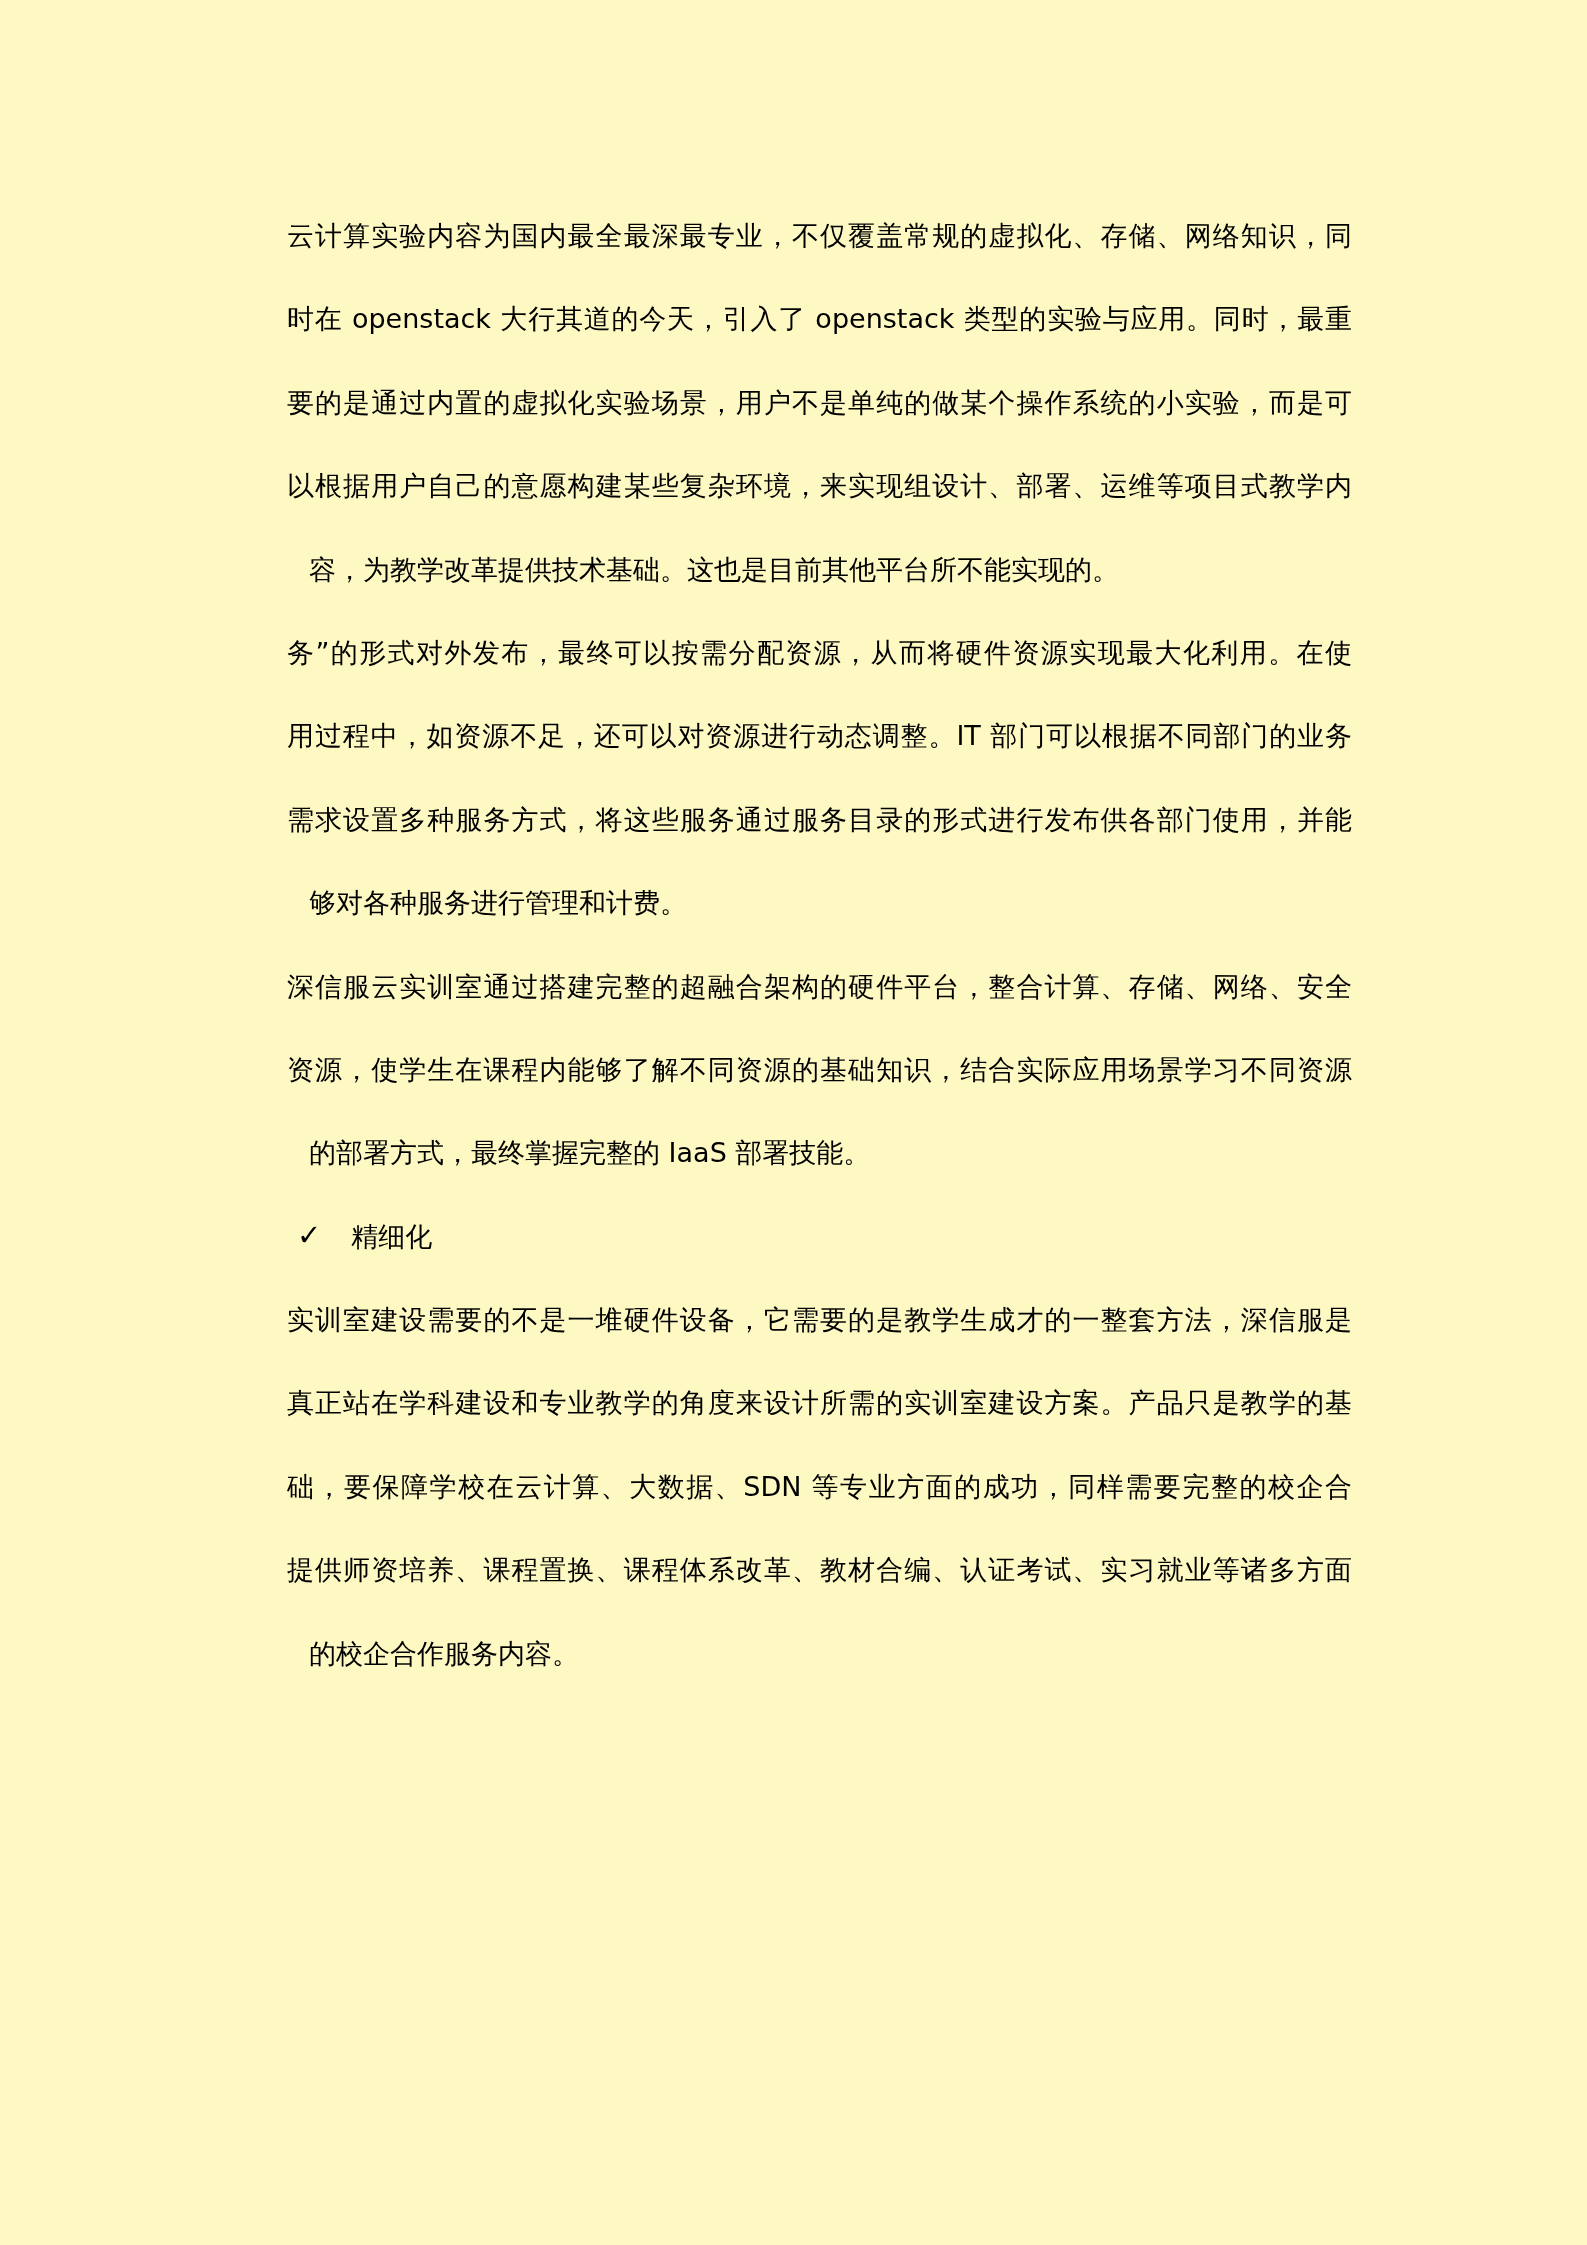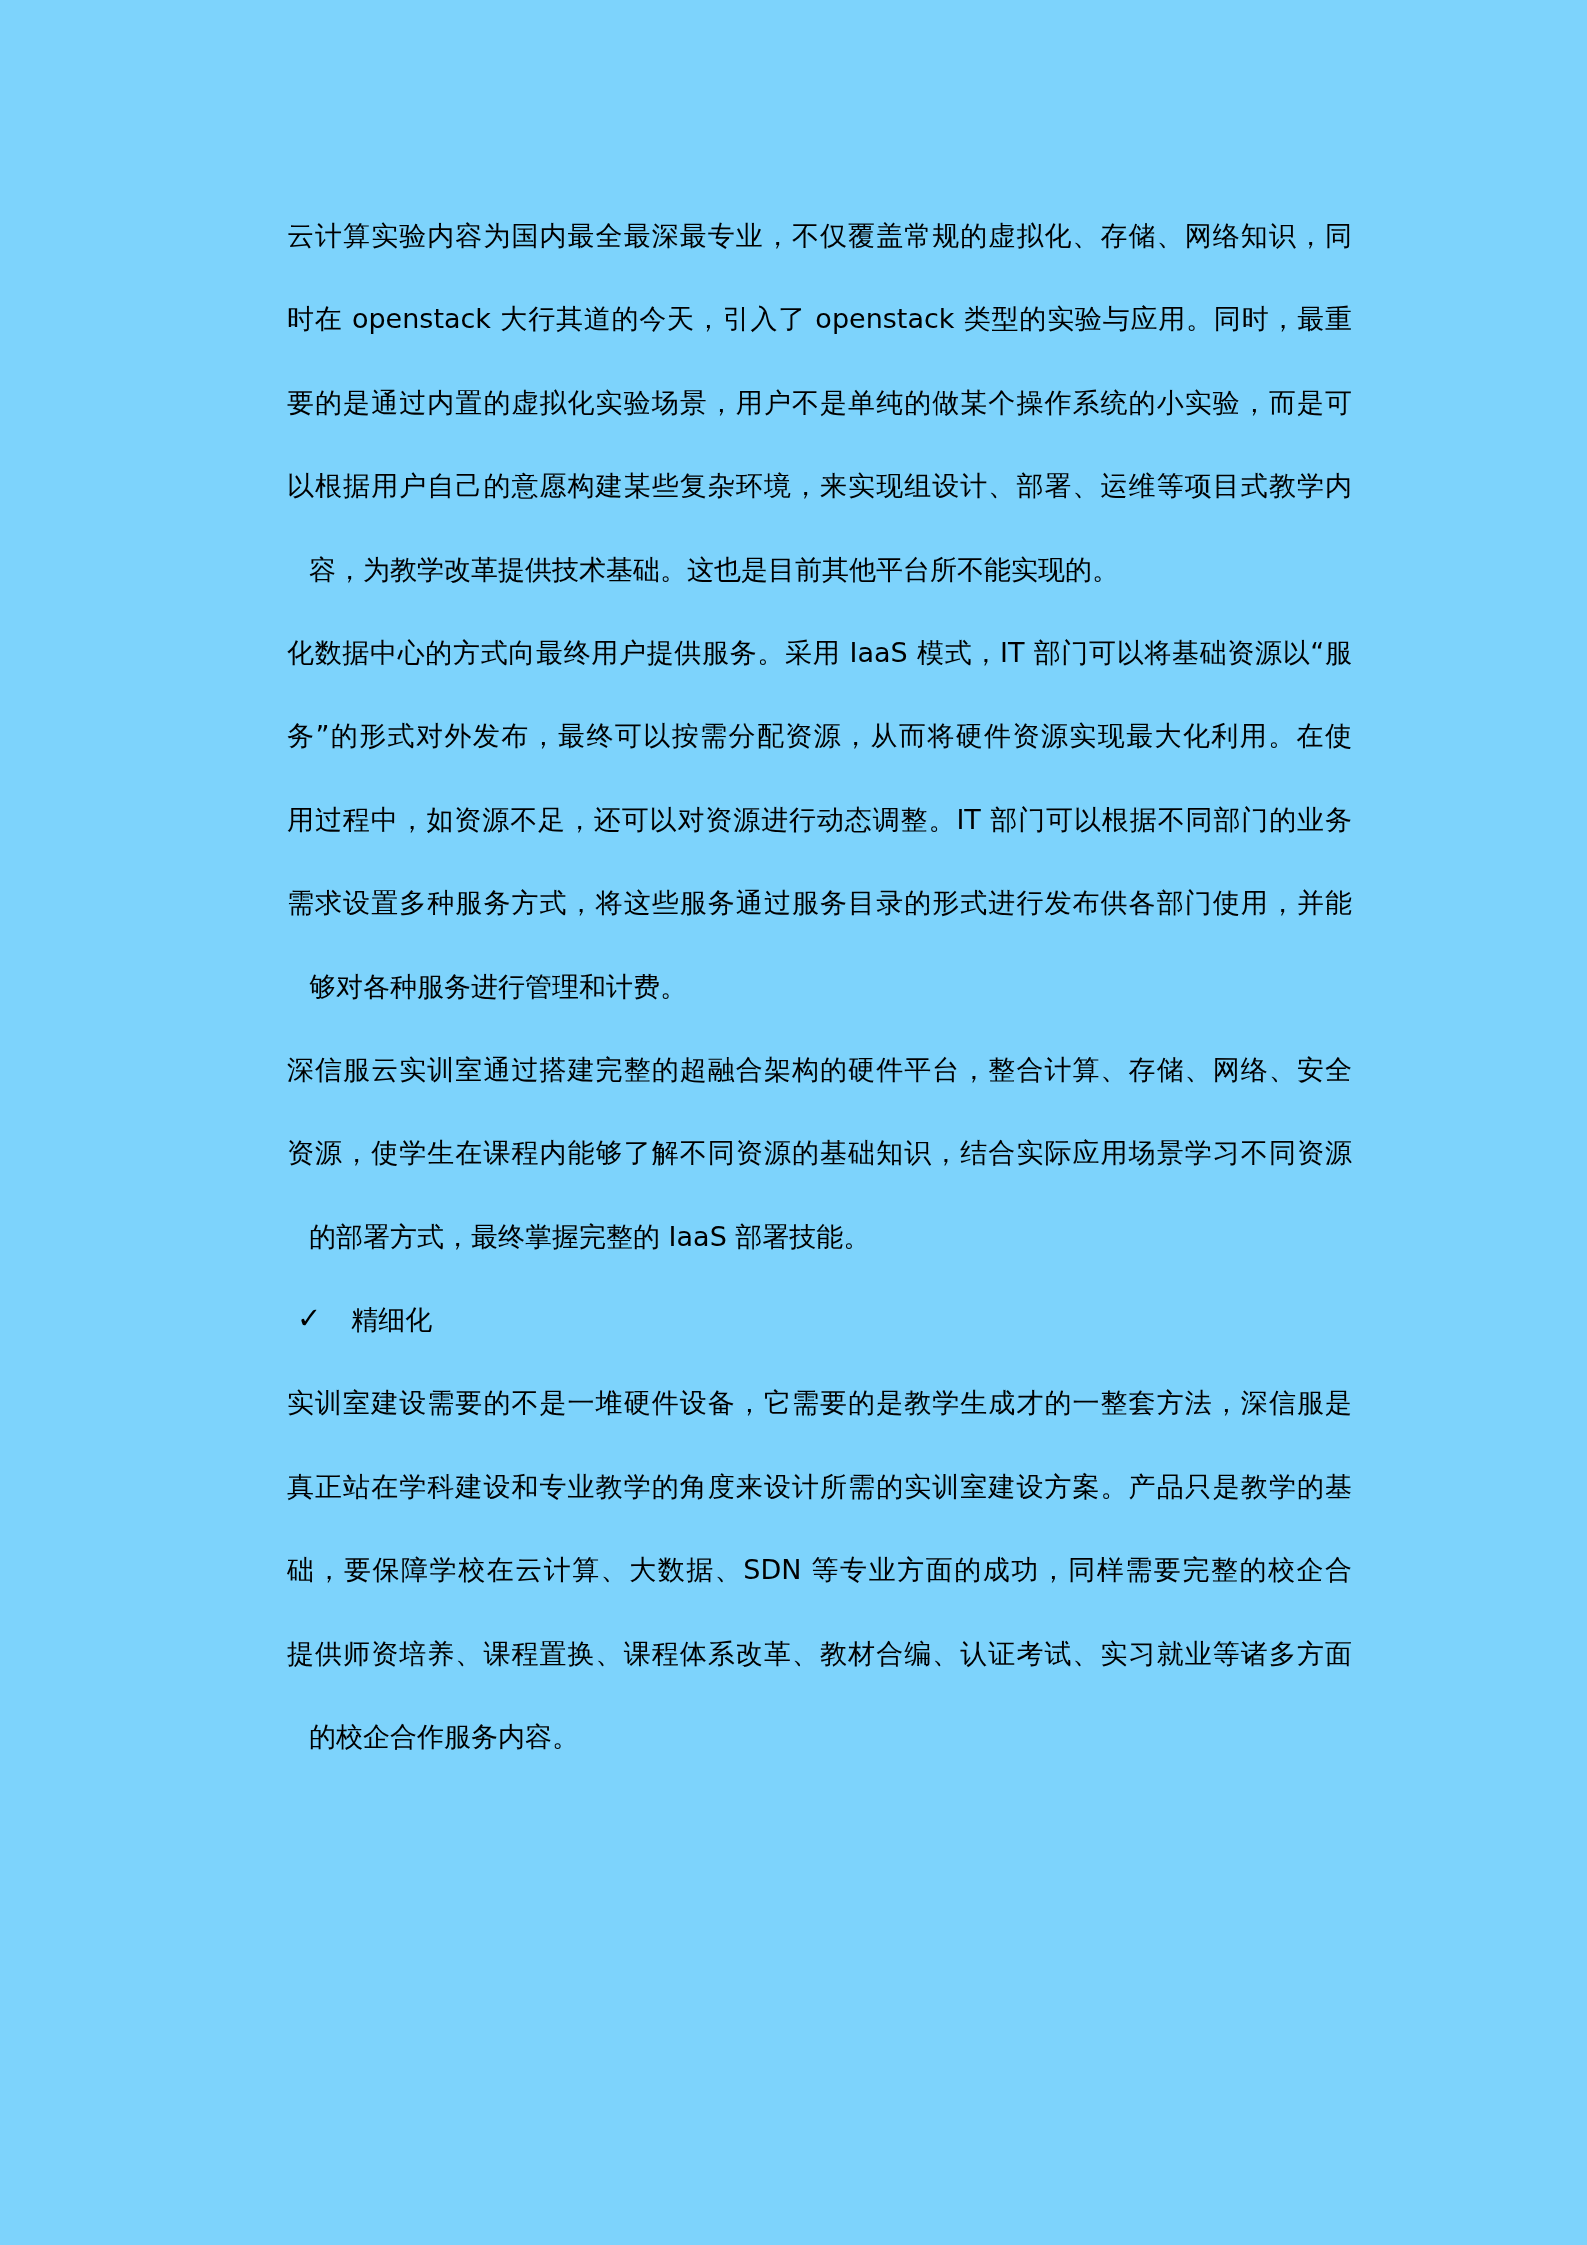--- a/index.html
+++ b/index.html
@@ -4,21 +4,21 @@
 <style>
   html, body {
     margin: 0;
     padding: 0;
     background: #ffffff;
   }
   .page {
     position: relative;
     width: 1587px;
     height: 2245px;
-    background: #7dd3fc;
+    background: #fef9c3;
     overflow: hidden;
     font-family: "DejaVu Sans", "Liberation Sans", sans-serif;
     color: #000000;
   }
   .doc-body {
     position: absolute;
     left: 287px;
     top: 194px;
     width: 1065px;
   }
@@ -56,21 +56,20 @@
 </head>
 <body>
 
 <div class="page">
   <div class="doc-body">
       <div class="line full">云计算实验内容为国内最全最深最专业，不仅覆盖常规的虚拟化、存储、网络知识，同</div>
       <div class="line full">时在 openstack 大行其道的今天，引入了 openstack 类型的实验与应用。同时，最重</div>
       <div class="line full">要的是通过内置的虚拟化实验场景，用户不是单纯的做某个操作系统的小实验，而是可</div>
       <div class="line full">以根据用户自己的意愿构建某些复杂环境，来实现组设计、部署、运维等项目式教学内</div>
       <div class="line end">容，为教学改革提供技术基础。这也是目前其他平台所不能实现的。</div>
-      <div class="line full">化数据中心的方式向最终用户提供服务。采用 IaaS 模式，IT 部门可以将基础资源以“服</div>
       <div class="line full">务”的形式对外发布，最终可以按需分配资源，从而将硬件资源实现最大化利用。在使</div>
       <div class="line full">用过程中，如资源不足，还可以对资源进行动态调整。IT 部门可以根据不同部门的业务</div>
       <div class="line full">需求设置多种服务方式，将这些服务通过服务目录的形式进行发布供各部门使用，并能</div>
       <div class="line end">够对各种服务进行管理和计费。</div>
       <div class="line full">深信服云实训室通过搭建完整的超融合架构的硬件平台，整合计算、存储、网络、安全</div>
       <div class="line full">资源，使学生在课程内能够了解不同资源的基础知识，结合实际应用场景学习不同资源</div>
       <div class="line end">的部署方式，最终掌握完整的 IaaS 部署技能。</div>
       <div class="line bullet"><span class="check">✓</span><span class="bullet-label">精细化</span></div>
       <div class="line full">实训室建设需要的不是一堆硬件设备，它需要的是教学生成才的一整套方法，深信服是</div>
       <div class="line full">真正站在学科建设和专业教学的角度来设计所需的实训室建设方案。产品只是教学的基</div>

